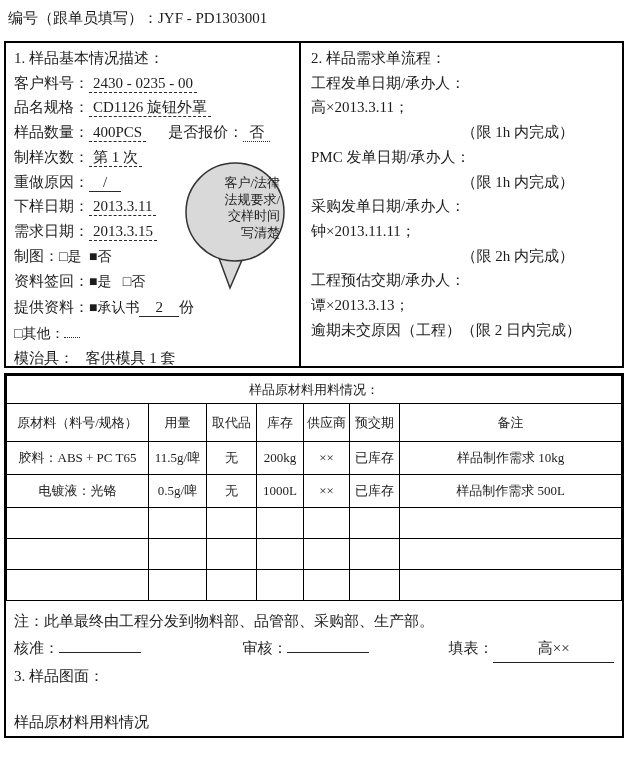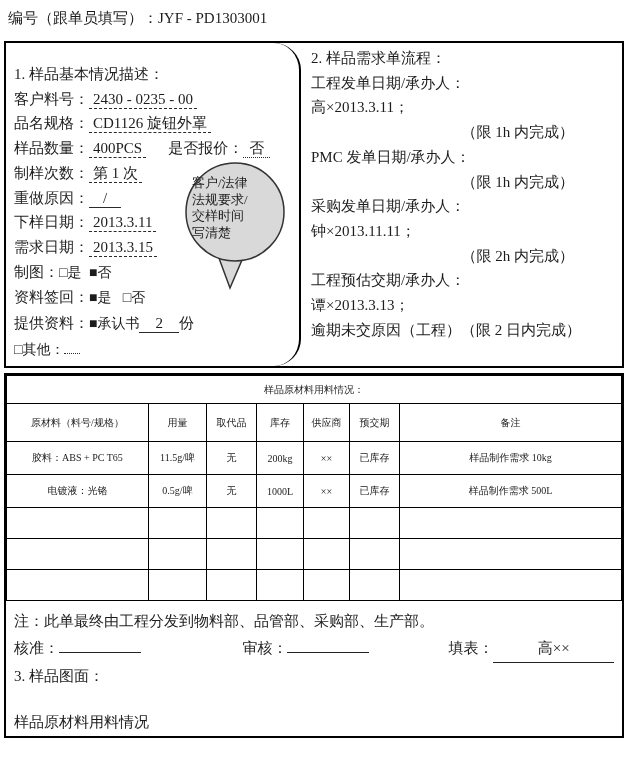--- a/index.html
+++ b/index.html
@@ -23,56 +23,55 @@
     position: relative;
     margin: 8px 4px 0 4px;
     border: 2px solid #000;
     height: 323px;
     display: flex;
     overflow: hidden;
   }
   .col-left {
     width: 279px;
     border-right: 2px solid #000;
-    padding: 19px 6px 0 8px;
+    padding: 3px 6px 0 8px;
     line-height: 24.7px;
     white-space: nowrap;
-    border-radius: 27px;
   }
   .col-right {
     flex: 1;
     padding: 3px 6px 0 10px;
     line-height: 24.7px;
     white-space: nowrap;
   }
   .limit-line { text-align: right; padding-right: 42px; }
   .u-dash  { border-bottom: 1px dashed #2a2a2a; padding: 0 4px 1px 4px; }
   .u-dot   { border-bottom: 1px dotted #2a2a2a; padding: 0 6px 1px 6px; }
   .u-solid { border-bottom: 1px solid  #2a2a2a; padding: 0 14px 1px 14px; }
   .u-num   { border-bottom: 1px solid  #2a2a2a; padding: 0 16px 1px 16px; }
   .dot-stub { display:inline-block; width:16px; border-bottom:1px dotted #2a2a2a; height:12px; }
   .gap { display:inline-block; width:22px; }
   .cb { font-size: 14px; }
   
   .bubble-svg { position:absolute; left:178px; top:119px; }
   .bubble-text {
     position:absolute; left:186px; top:132px; width:88px;
-    font-size: 13px; line-height: 16.5px; text-align:left;
+    font-size: 13px; line-height: 16.5px; text-align:right;
     color:#222;
   }
   
   .box2 {
     margin: 5px 4px 0 4px;
     border: 2.5px solid #000;
   }
   table.mat { border-collapse: collapse; width: 100%; table-layout: fixed; }
   table.mat td, table.mat th {
     border: 1.5px solid #000;
     font-weight: normal;
-    font-size: 10px;
+    font-size: 13px;
     text-align: center;
     padding: 0 2px;
     overflow: hidden;
     white-space: nowrap;
   }
   td.ttl { height: 27px; font-size: 15px; }
   tr.grp td { height: 30px; }
   tr.hdr td { height: 37px; }
   tr.dat td { height: 32px; }
   tr.emp td { height: 30px; }

